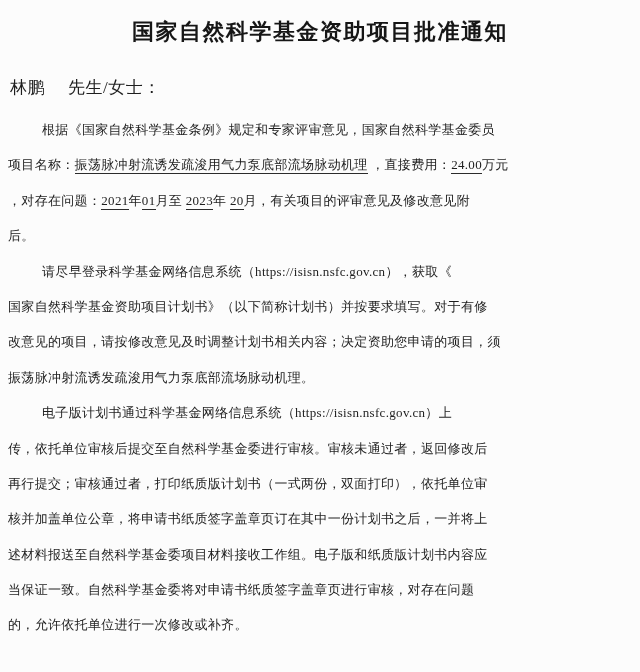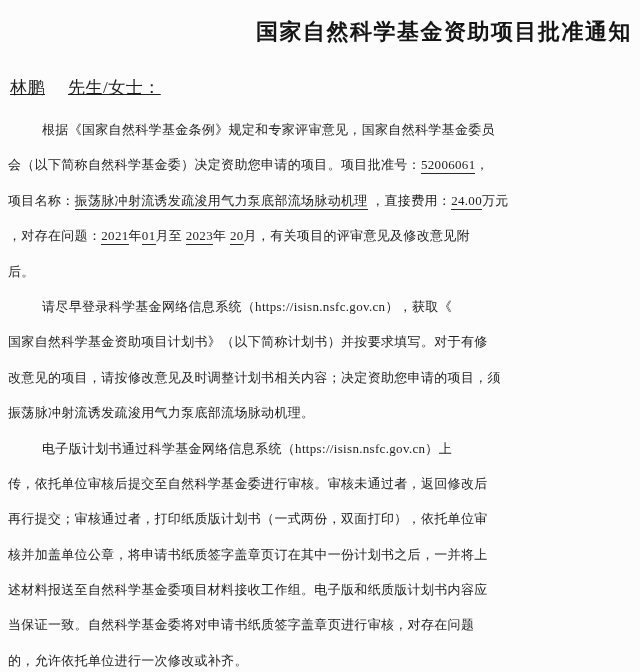--- a/index.html
+++ b/index.html
@@ -12,34 +12,33 @@
     color: #1e1e1e;
     font-family: "Liberation Serif", "DejaVu Serif", serif;
   }
   .page {
     width: 640px; height: 672px;
     padding: 0 8px;
     overflow: hidden;
   }
   .doc-title {
     margin-top: 17px;
-    text-align: right;
+    text-align: center;
     font-size: 22px;
     font-weight: bold;
     letter-spacing: 1.5px;
     line-height: 30px;
     color: #161616;
   }
   .salutation {
     margin-top: 30px;
     padding-left: 2px;
     font-size: 17px;
     line-height: 22px;
     letter-spacing: 0.5px;
-    text-decoration: underline;
   }
   .salutation .honorific { margin-left: 23px; }
   .doc-body {
     margin-top: 13px;
   }
   .line {
     height: 35.4px;
     line-height: 35.4px;
     font-size: 13px;
     letter-spacing: 0.32px;
@@ -57,21 +56,20 @@
 
 <div class="page">
   <div class="doc-title">国家自然科学基金资助项目批准通知</div>
 
   <div class="salutation">
     <span class="name">林鹏</span><span class="honorific">先生/女士：</span>
   </div>
 
   <div class="doc-body">
       <div class="line indent"><span class="seg">根据《国家自然科学基金条例》规定和专家评审意见，国家自然科学基金委员</span></div>
-      <div class="line"><span class="seg">会（以下简称自然科学基金委）决定资助您申请的项目。项目批准号：</span><span class="seg u">52006061</span><span class="seg">，</span></div>
       <div class="line"><span class="seg">项目名称：</span><span class="seg u">振荡脉冲射流诱发疏浚用气力泵底部流场脉动机理</span><span class="seg"> ，直接费用：</span><span class="seg u">24.00</span><span class="seg">万元</span></div>
       <div class="line"><span class="seg">，对存在问题：</span><span class="seg u">2021</span><span class="seg">年</span><span class="seg u">01</span><span class="seg">月至 </span><span class="seg u">2023</span><span class="seg">年 </span><span class="seg u">20</span><span class="seg">月，有关项目的评审意见及修改意见附</span></div>
       <div class="line"><span class="seg">后。</span></div>
       <div class="line indent"><span class="seg">请尽早登录科学基金网络信息系统（https://isisn.nsfc.gov.cn），获取《</span></div>
       <div class="line"><span class="seg">国家自然科学基金资助项目计划书》（以下简称计划书）并按要求填写。对于有修</span></div>
       <div class="line"><span class="seg">改意见的项目，请按修改意见及时调整计划书相关内容；决定资助您申请的项目，须</span></div>
       <div class="line"><span class="seg">振荡脉冲射流诱发疏浚用气力泵底部流场脉动机理。</span></div>
       <div class="line indent"><span class="seg">电子版计划书通过科学基金网络信息系统（https://isisn.nsfc.gov.cn）上</span></div>
       <div class="line"><span class="seg">传，依托单位审核后提交至自然科学基金委进行审核。审核未通过者，返回修改后</span></div>
       <div class="line"><span class="seg">再行提交；审核通过者，打印纸质版计划书（一式两份，双面打印），依托单位审</span></div>

